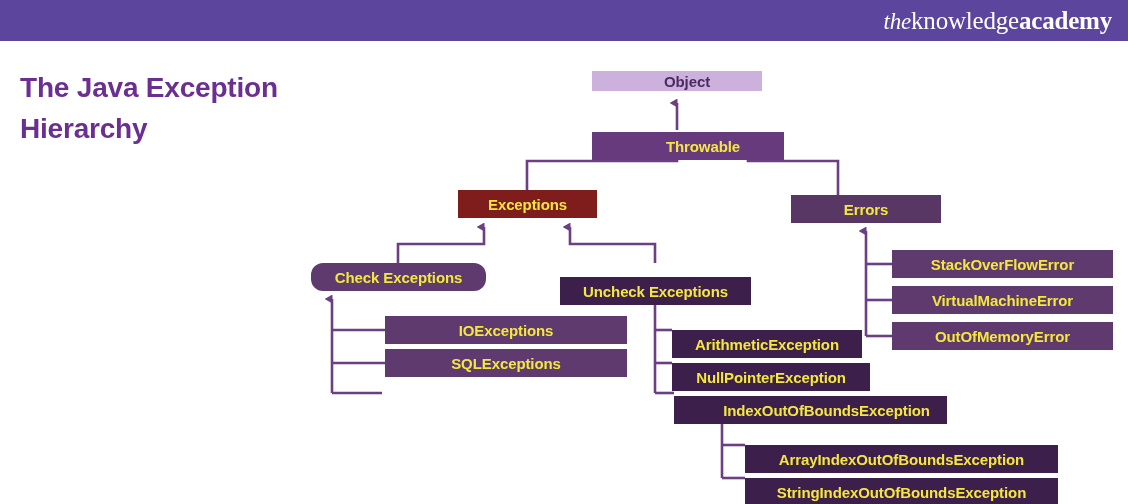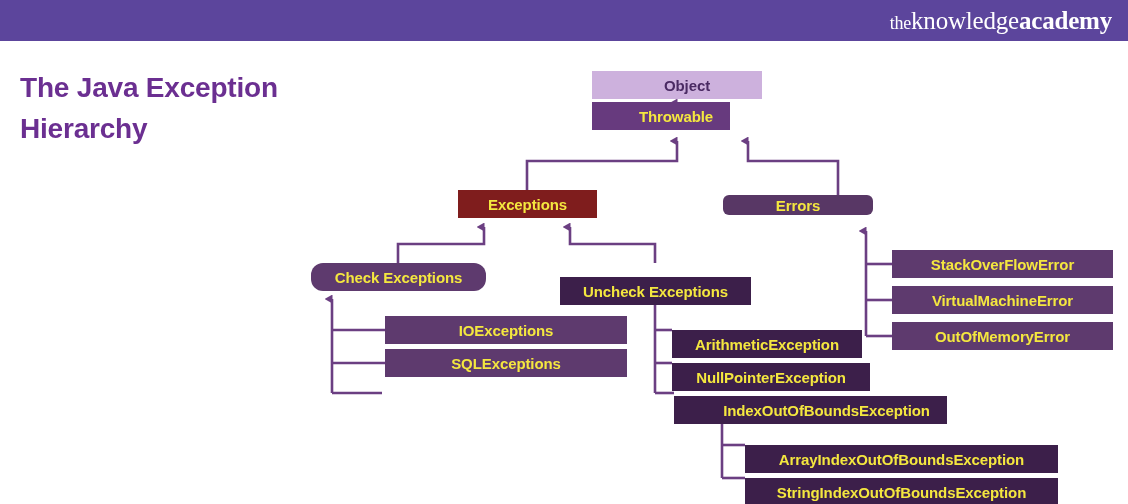--- a/index.html
+++ b/index.html
@@ -27,21 +27,21 @@
     position: absolute;
     right: 16px;
     top: 50%;
     transform: translateY(-50%);
     color: #ffffff;
     font-family: "Liberation Serif", serif;
     font-size: 25px;
     white-space: nowrap;
     letter-spacing: -0.2px;
   }
-  #brand-the   { font-size: 18px; }
+  #brand-the   { font-style: italic; font-size: 23px; }
   #brand-know  { font-weight: normal; text-align: right; }
   #brand-acad  { font-weight: bold; }
 
   
   #page-title {
     position: absolute;
     left: 20px;
     top: 68px;
     width: 330px;
     color: #6b2f91;
@@ -135,27 +135,27 @@
       <line x1="866" y1="223" x2="892" y2="223"></line>
       <line x1="866" y1="259" x2="892" y2="259"></line>
       <line x1="866" y1="295" x2="892" y2="295"></line>
 
       <line x1="722" y1="437" x2="722" y2="378" marker-end="url(#arrowUp)"></line>
       <line x1="722" y1="404" x2="745" y2="404"></line>
       <line x1="722" y1="437" x2="745" y2="437"></line>
     </g>
   </svg>
 
-  <div class="node node-root" style="left:592px; top:30px; width:170px; height:28px;padding-left:20px;">Object</div>
+  <div class="node node-root" style="left:592px; top:30px; width:170px; height:20px;padding-left:20px;">Object</div>
 
-  <div class="node node-throwable" style="left:592px; top:61px; width:138px; height:28px;padding-left:30px;">Throwable</div>
+  <div class="node node-throwable" style="left:592px; top:91px; width:192px; height:28px;padding-left:30px;">Throwable</div>
 
   <div class="node node-bright" style="left:458px; top:149px; width:139px; height:28px;">Exceptions</div>
 
-  <div class="node node-muted" style="left:723px; top:154px; width:150px; height:20px;border-radius:6px;">Errors</div>
+  <div class="node node-muted" style="left:791px; top:154px; width:150px; height:28px;">Errors</div>
 
   <div class="node node-leaf-a" style="left:311px; top:222px; width:175px; height:28px;border-radius:12px;">Check Exceptions</div>
 
   <div class="node node-dark" style="left:560px; top:222px; width:191px; height:28px;">Uncheck Exceptions</div>
 
   <div class="node node-leaf-a" style="left:385px; top:275px; width:242px; height:28px;">IOExceptions</div>
 
   <div class="node node-leaf-a" style="left:385px; top:308px; width:242px; height:28px;">SQLExceptions</div>
 
 

